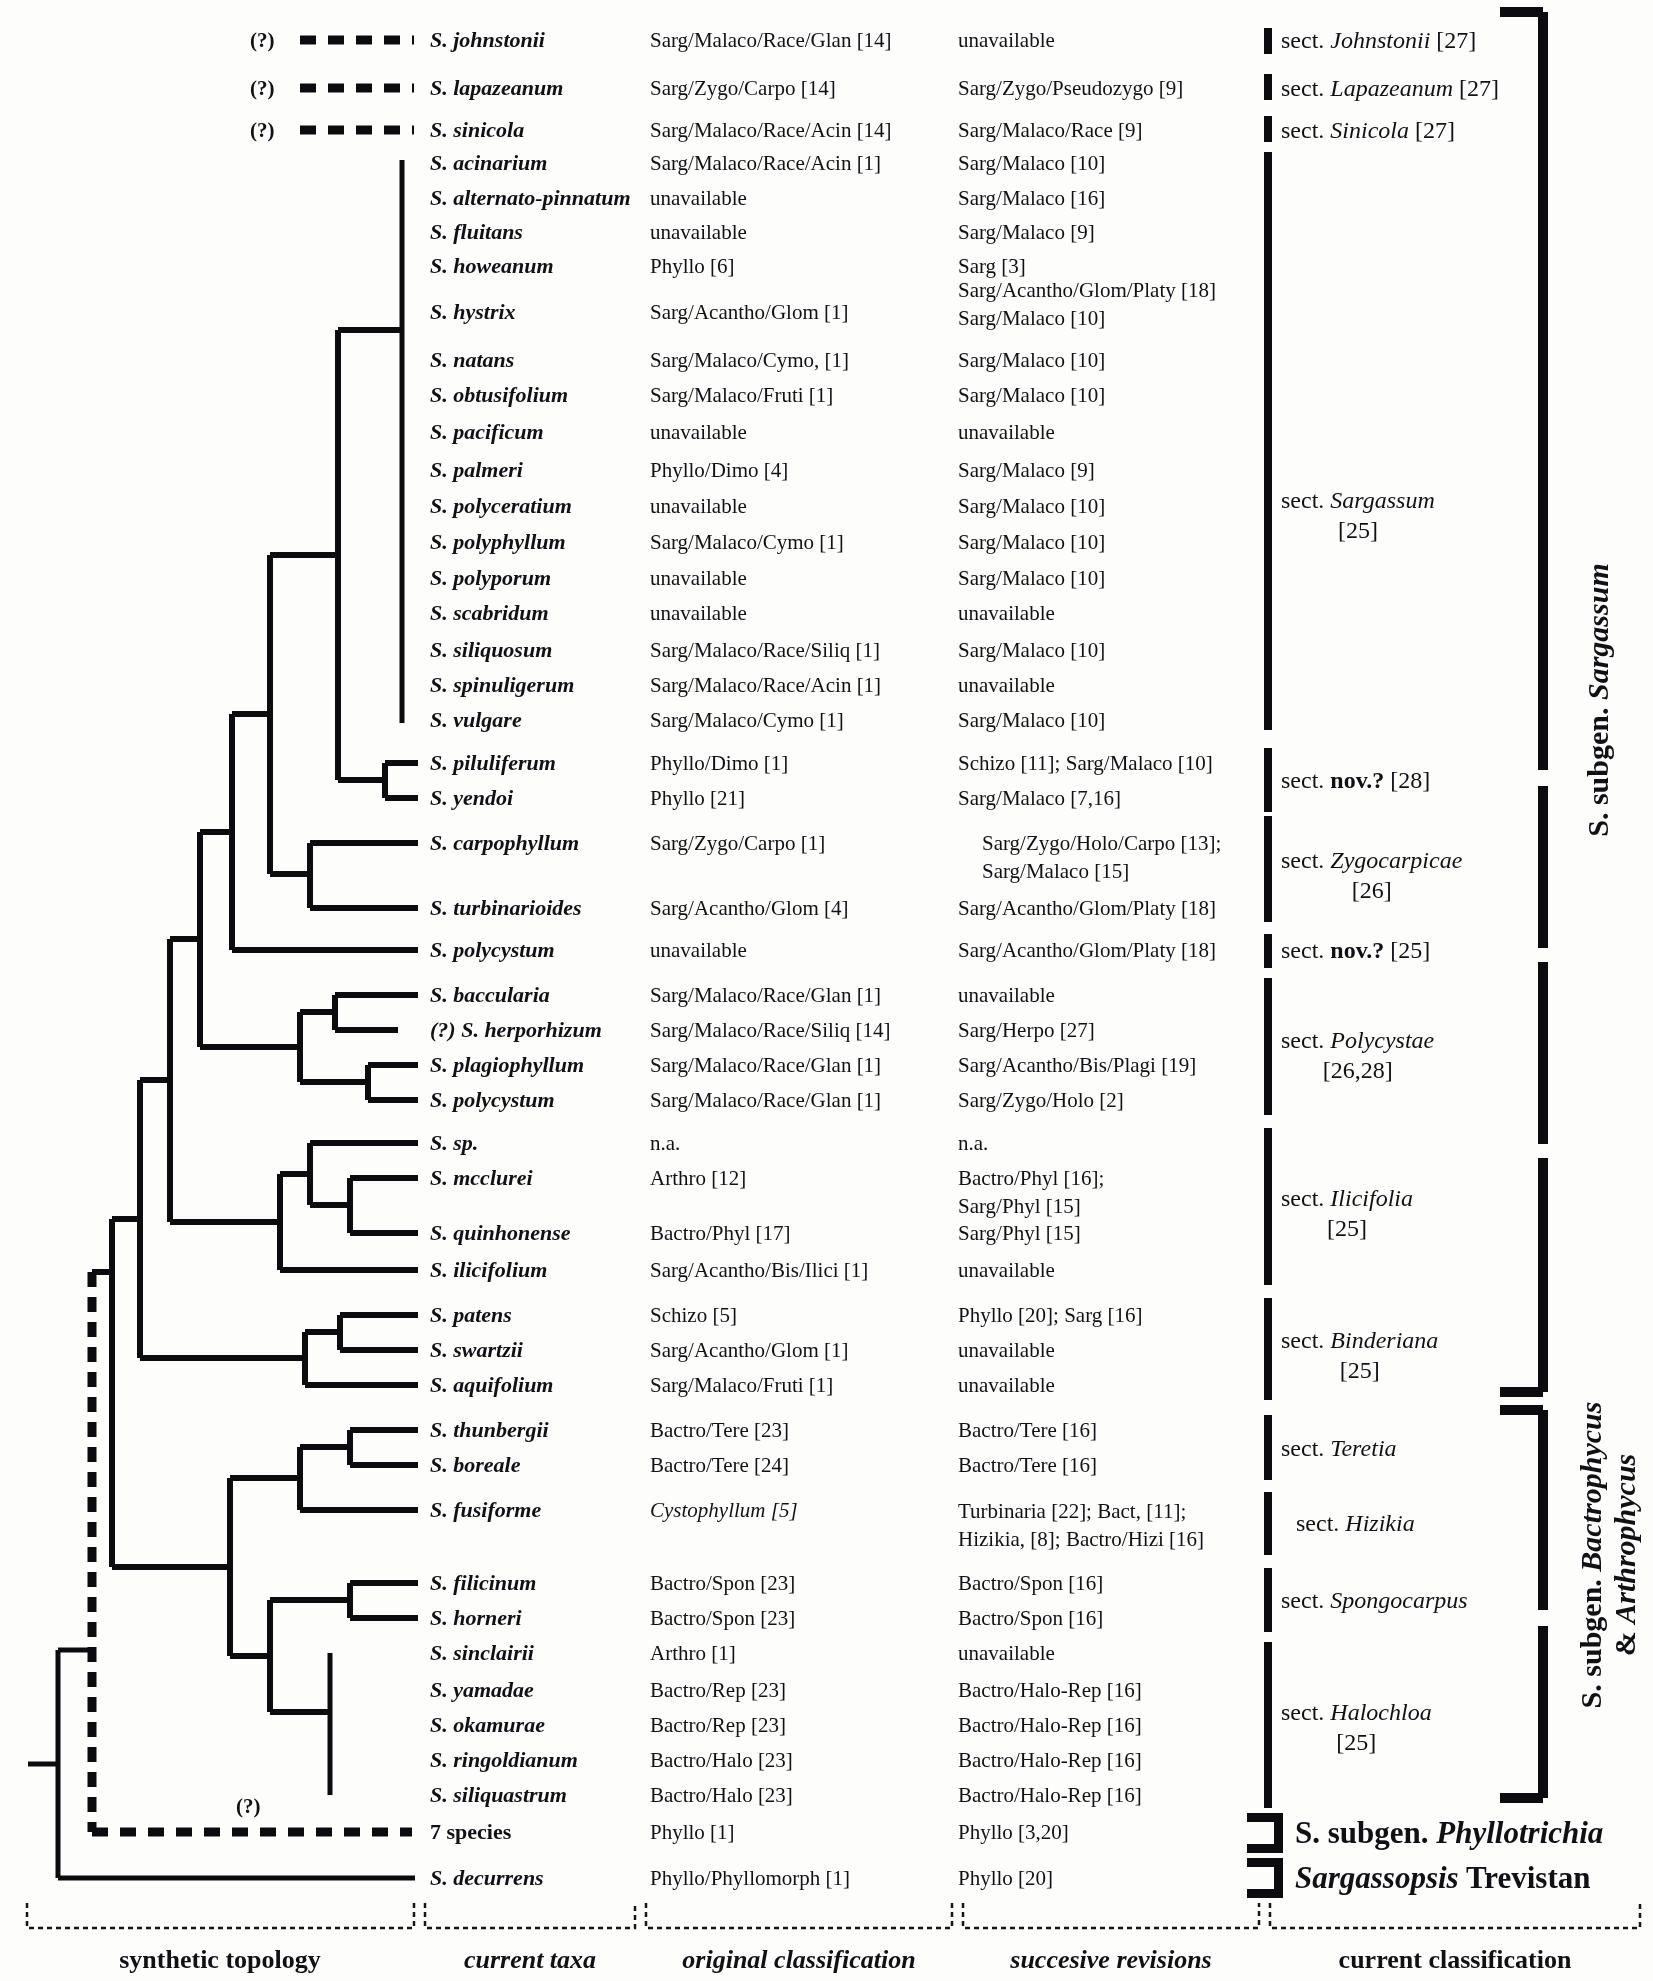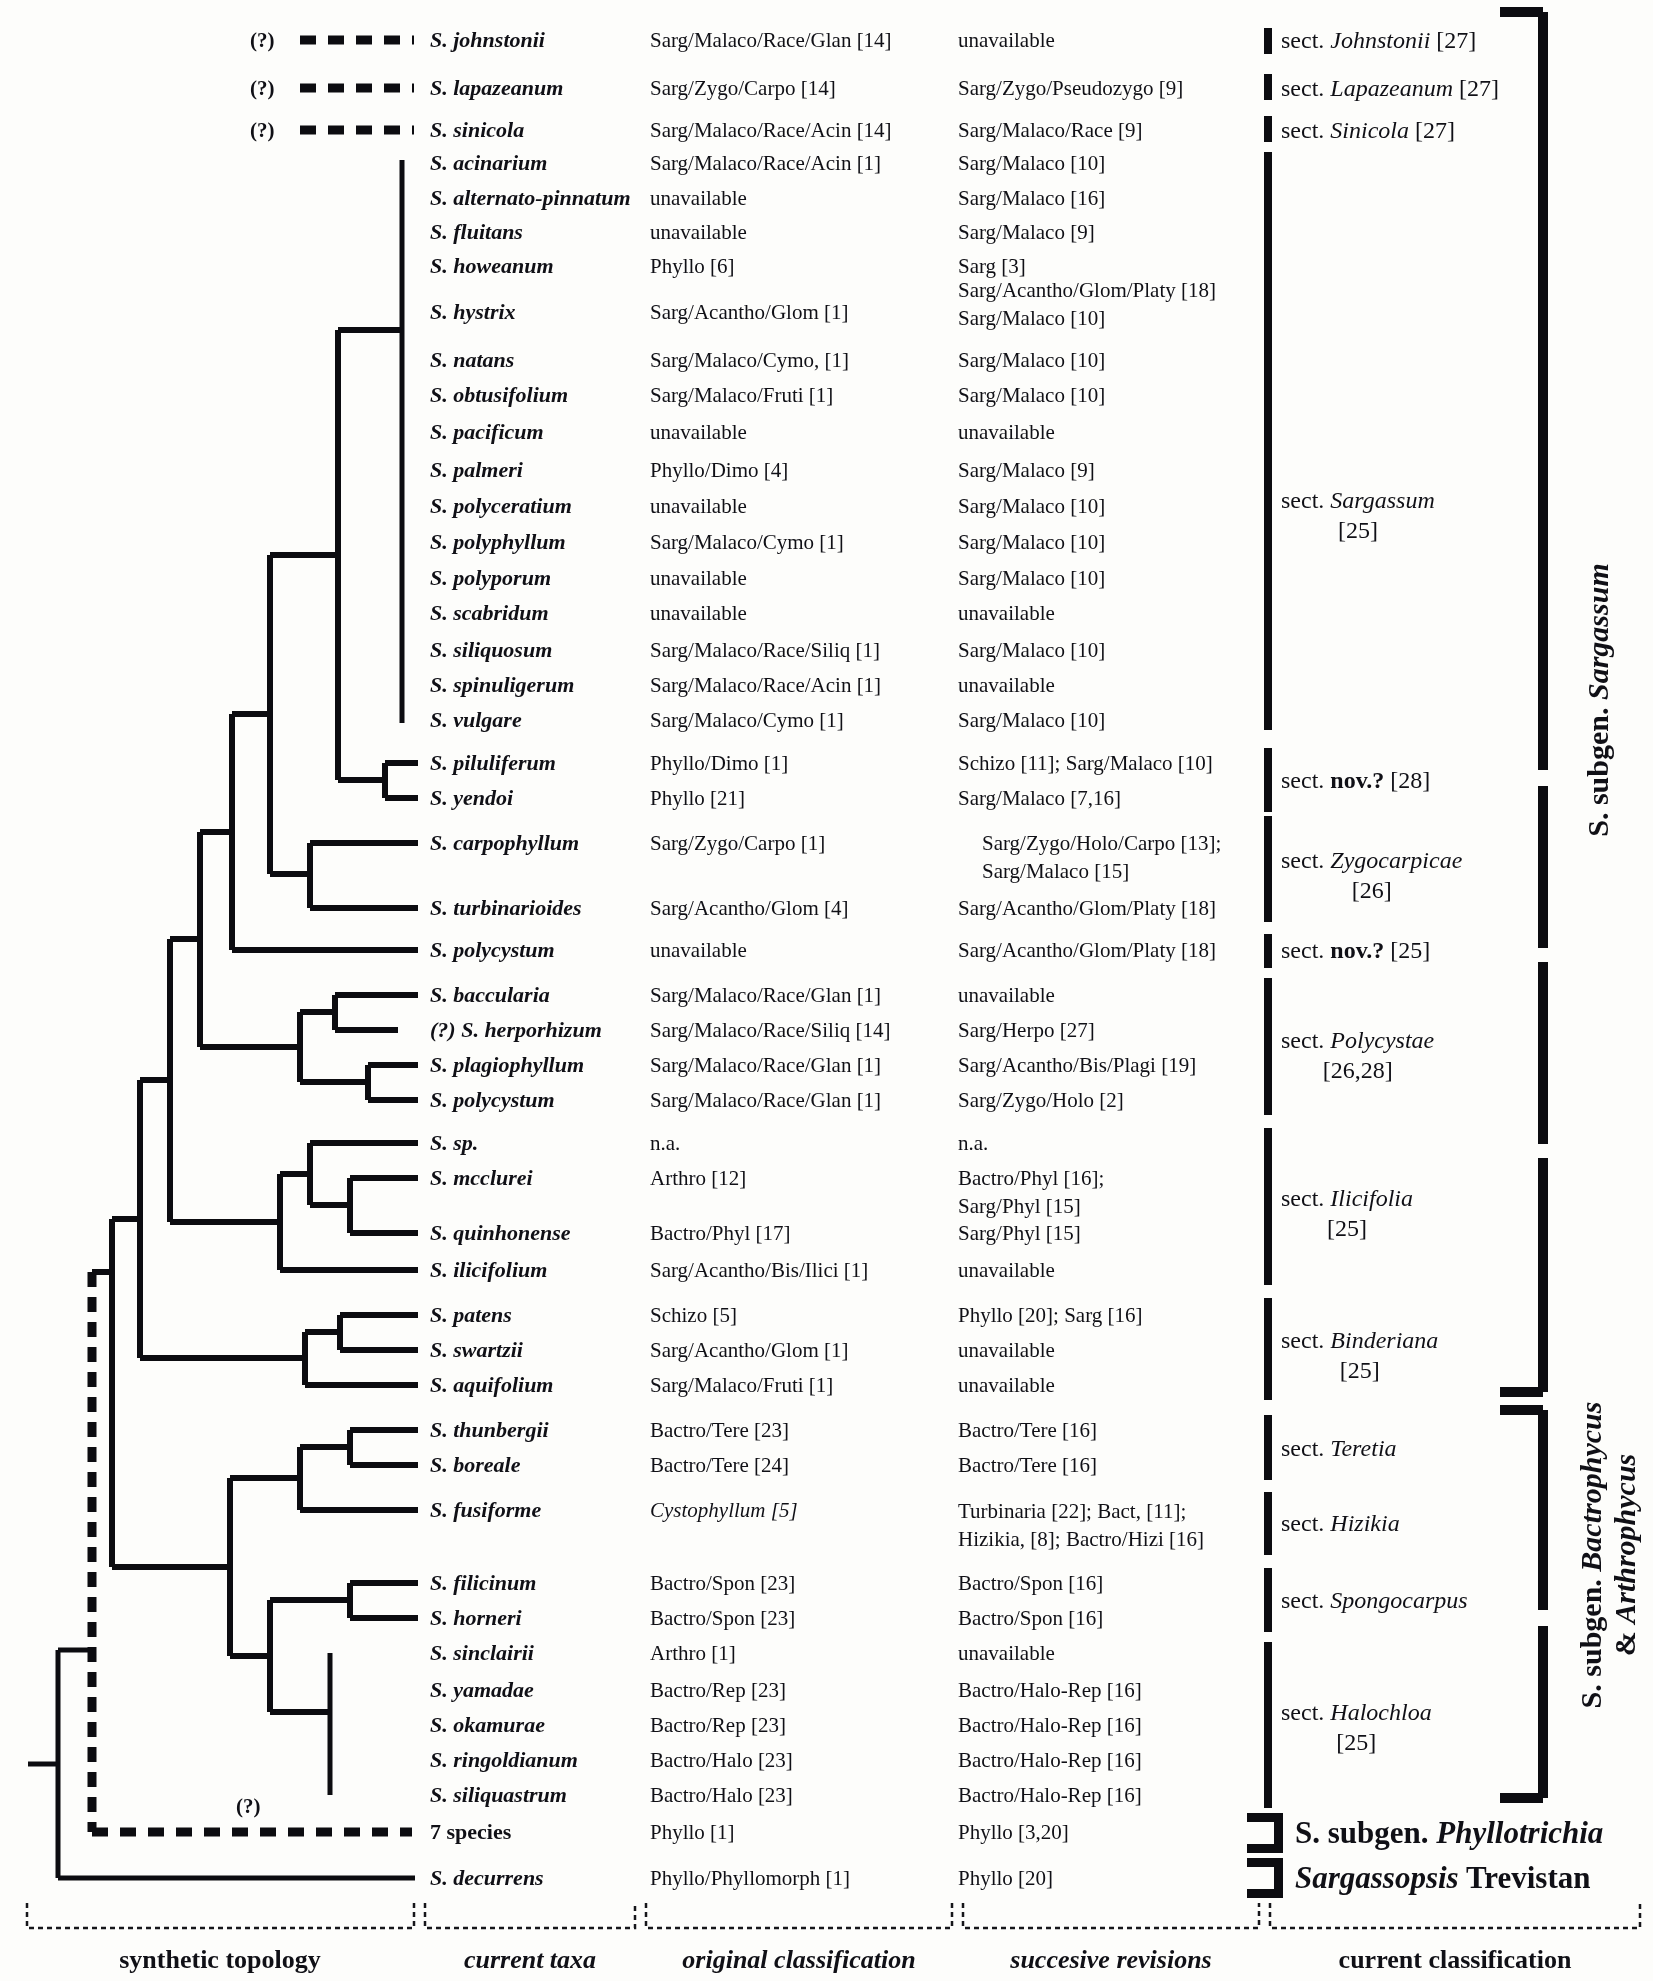--- a/index.html
+++ b/index.html
@@ -464,21 +464,21 @@
       <div class="sect" style="top: 1325px;">
         <div class="l1"><span class="rm">sect. </span><span class="sname">Binderiana</span><span class="rm"></span></div>
         <div class="l2">[25]</div>
       </div>
 
       <div class="sect" style="top: 1433px;">
         <div class="l1"><span class="rm">sect. </span><span class="sname">Teretia</span><span class="rm"></span></div>
         <div class="l2"></div>
       </div>
 
-      <div class="sect" style="top: 1508px;">
+      <div class="sect" style="top: 1508px; margin-left: 15px;">
         <div class="l1"><span class="rm">sect. </span><span class="sname">Hizikia</span><span class="rm"></span></div>
         <div class="l2"></div>
       </div>
 
       <div class="sect" style="top: 1585px;">
         <div class="l1"><span class="rm">sect. </span><span class="sname">Spongocarpus</span><span class="rm"></span></div>
         <div class="l2"></div>
       </div>
 
       <div class="sect" style="top: 1697px;">

